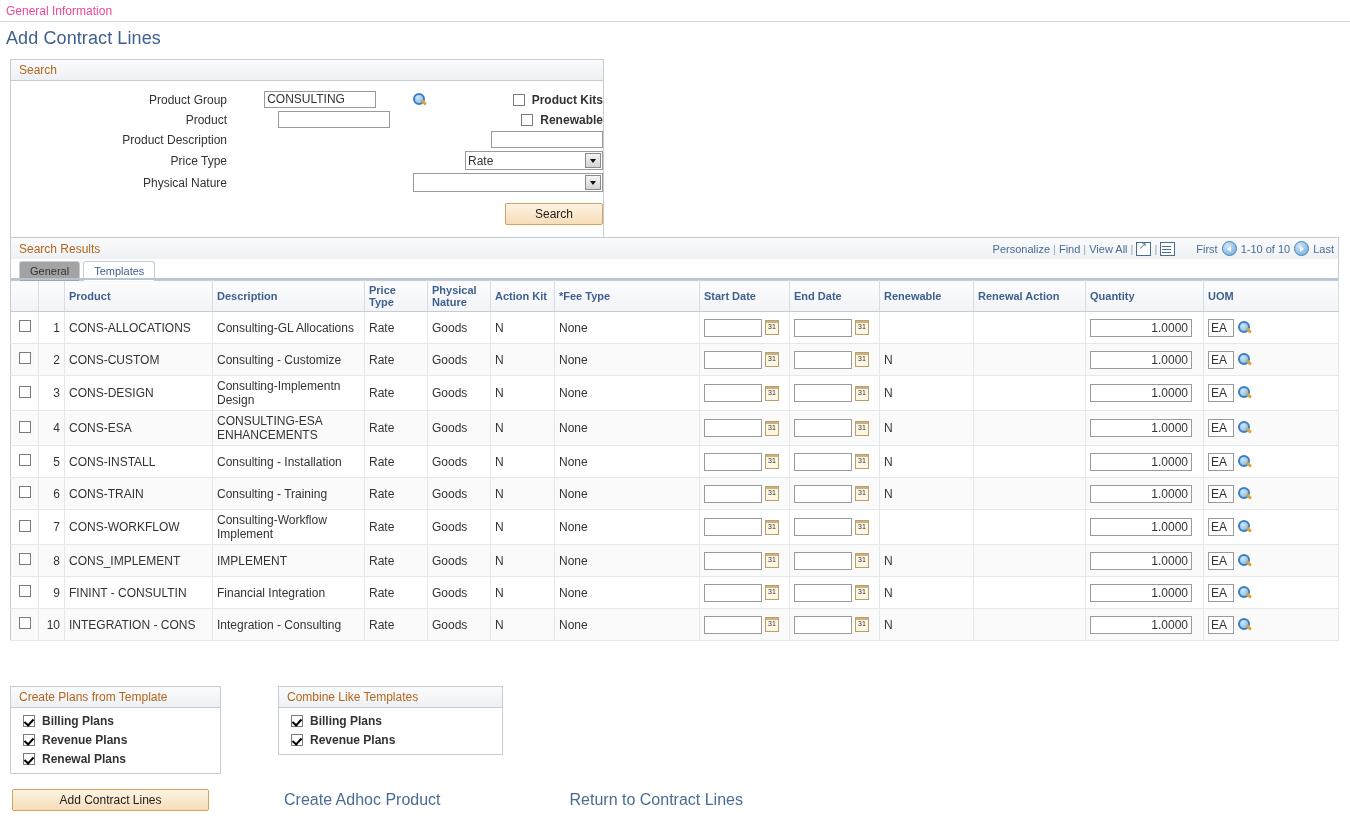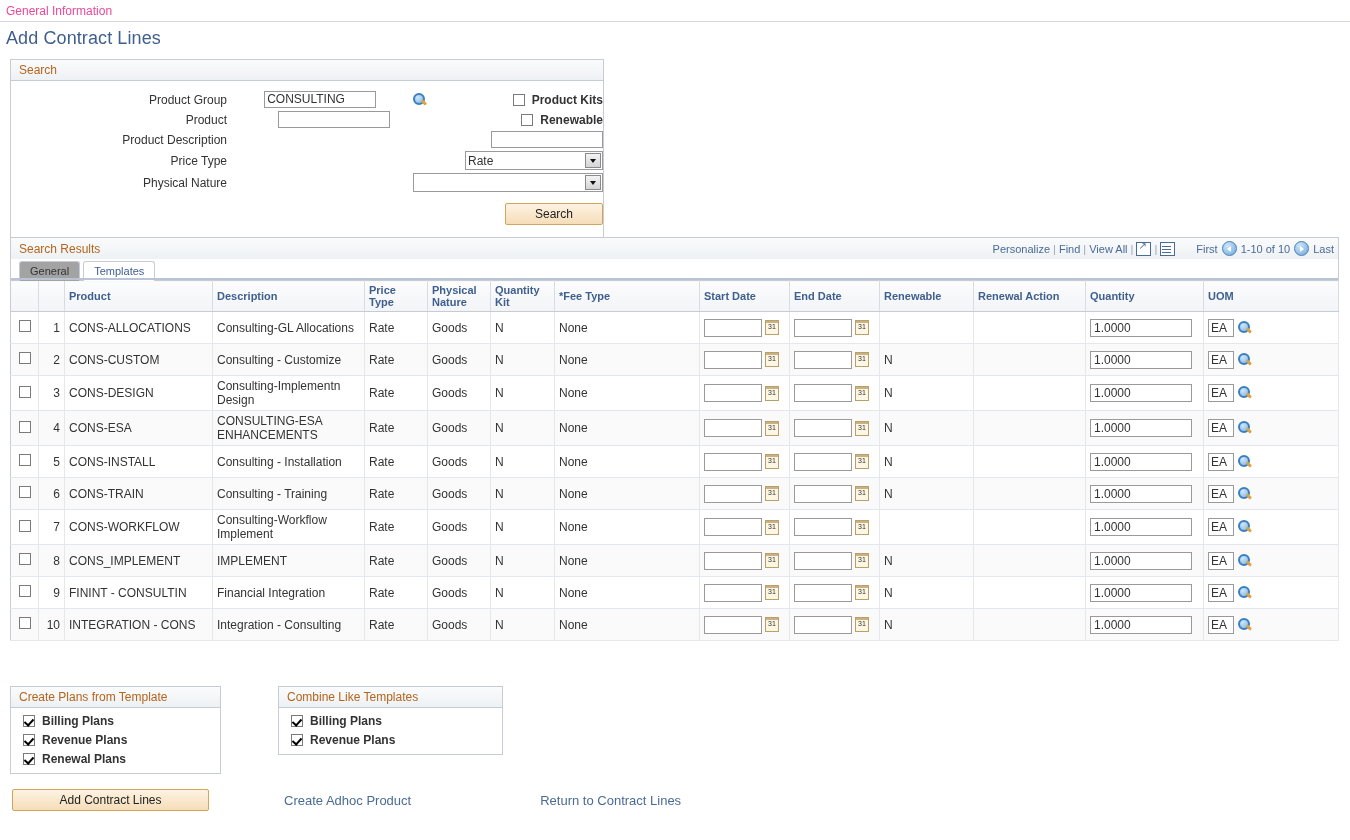--- a/index.html
+++ b/index.html
@@ -242,21 +242,21 @@
   .cal-icon::after {
     content: ""; position: absolute; left: 0; right: 0; top: 0;
     height: 2px; background: #c9b184;
   }
   .qty-input {
     width: 102px; height: 18px;
     border: 1px solid #9a9a9a; background: #fff;
     box-sizing: border-box;
     font-family: "Liberation Sans", sans-serif;
     font-size: 12px; color: #333;
-    text-align: left; padding: 0 3px; line-height: 16px;
+    text-align: right; padding: 0 3px; line-height: 16px;
     display: inline-block;
   }
   .uom-input {
     width: 26px; height: 18px;
     border: 1px solid #9a9a9a; background: #fff;
     box-sizing: border-box;
     font-size: 12px; color: #333;
     padding: 0 2px; line-height: 16px;
     display: inline-block; vertical-align: middle;
   }
@@ -265,21 +265,21 @@
   .selrow { display: flex; align-items: center; height: 24px; }
   .sel-link { color: #4a6b96; font-size: 12px; margin-left: 8px; cursor: pointer; text-decoration: none; }
   .ps-check.amber { border-color: #b49b63; }
   .panels { display: flex; margin-top: 2px; }
   #create-plans { width: 209px; }
   #combine-templates { width: 223px; margin-left: 57px; }
   .plan-body { padding: 6px 0 7px 12px; }
   .footer-row { display: flex; align-items: center; margin-top: 15px; }
   #add-contract-lines-button { width: 195px; margin-left: 2px; }
   .footer-link {
-    color: #4a6b96; font-size: 13px; text-decoration: none; cursor: pointer;
+    color: #4a6b96; font-size: 16px; text-decoration: none; cursor: pointer;
   }
 </style>
 </head>
 <body>
 
 <div class="breadcrumb-bar">
   <a class="breadcrumb-link">General Information</a>
 </div>
 
 <div class="page-title">Add Contract Lines</div>
@@ -392,21 +392,21 @@
         <col style="width:auto">
     </colgroup>
     <thead>
       <tr>
         <th></th>
         <th></th>
         <th>Product</th>
         <th>Description</th>
         <th>Price Type</th>
         <th>Physical Nature</th>
-        <th>Quantity Kit</th>
+        <th>Action Kit</th>
         <th>*Fee Type</th>
         <th>Start Date</th>
         <th>End Date</th>
         <th>Renewable</th>
         <th>Renewal Action</th>
         <th>Quantity</th>
         <th>UOM</th>
       </tr>
     </thead>
     <tbody id="grid-body">

